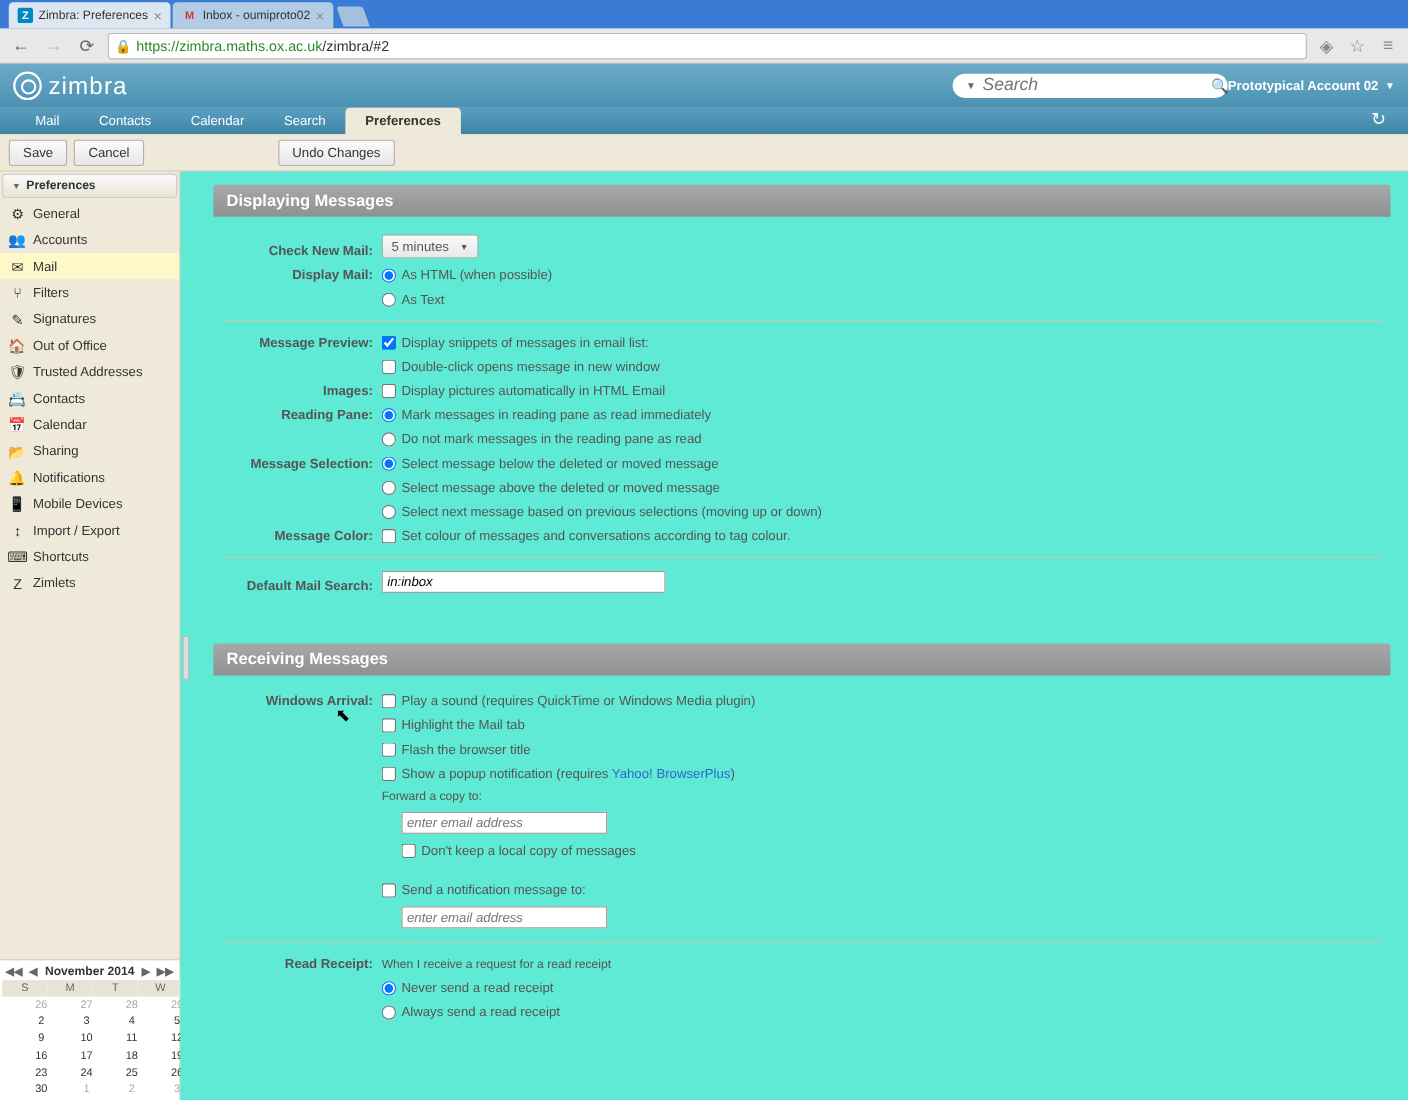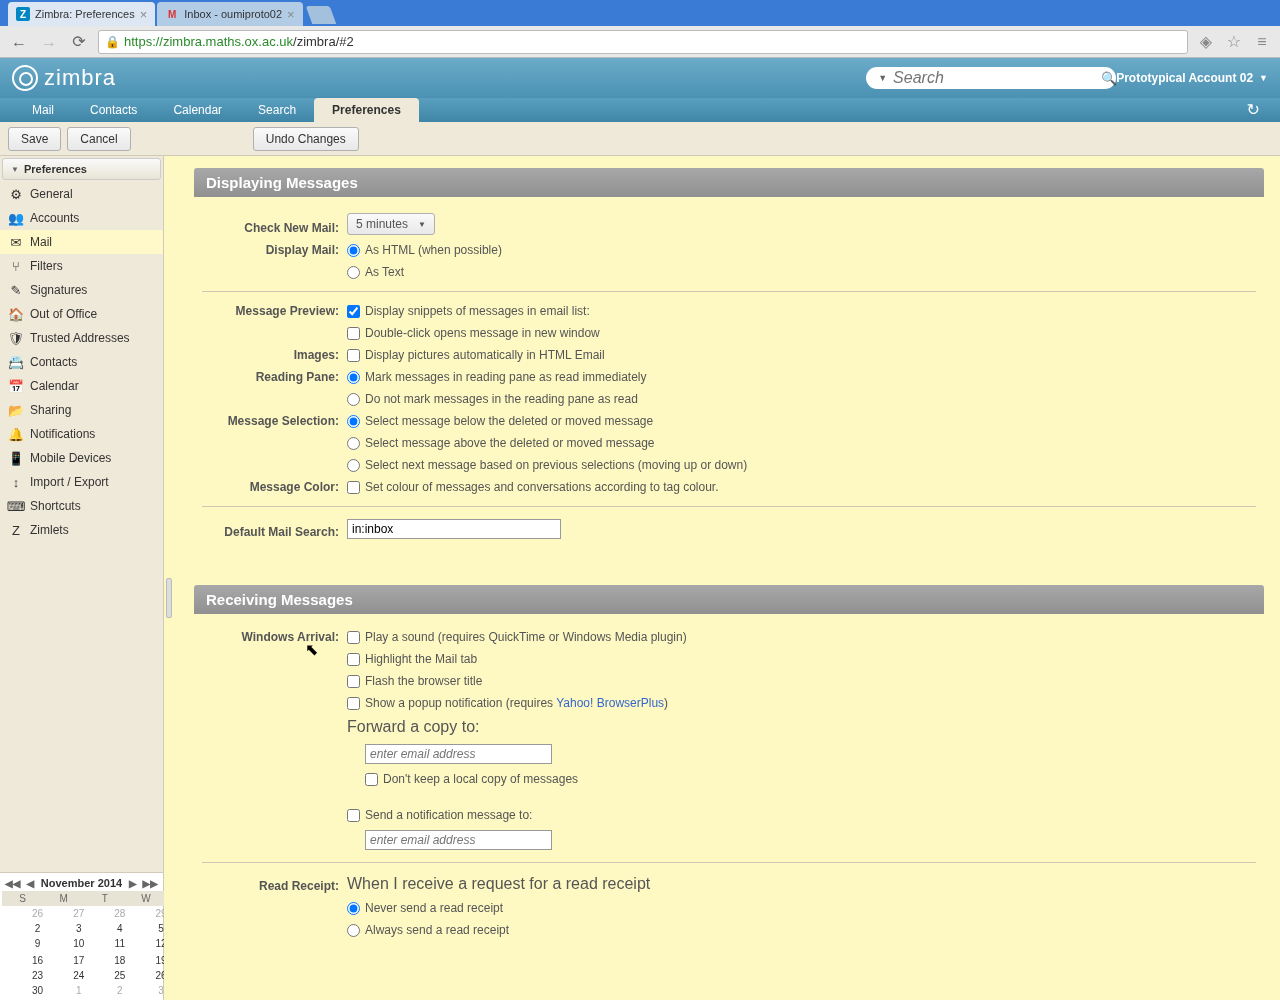--- a/index.html
+++ b/index.html
@@ -64,39 +64,39 @@
 .mc-header { display: flex; align-items: center; justify-content: center; font-size: 11px; font-weight: bold; padding: 2px 0; }
 .mc-nav { cursor: pointer; padding: 0 3px; color: #666; font-size: 10px; }
 .mc-title { flex: 1; text-align: center; }
 .mc-grid { display: grid; grid-template-columns: repeat(7, 1fr); text-align: center; font-size: 10px; }
 .mc-dow { background: #e8e4d5; padding: 2px 0; color: #666; }
 .mc-day { padding: 2px 0; cursor: pointer; margin-left: 30px; }
 .mc-day.other { color: #aaa; }
 .mc-day.today { border: 1px solid #d90; background: #ffe; font-weight: bold; }
 
 
-.content { flex: 1; overflow-y: auto; background: #fef9c3; padding: 12px 16px 12px 30px; position: relative; }
+.content { flex: 1; overflow-y: auto; background: #5eead4; padding: 12px 16px 12px 30px; position: relative; }
 .drag-handle { position: absolute; left: 2px; top: 50%; width: 6px; height: 40px; background: #ddd; border: 1px solid #bbb; border-radius: 2px; }
 .section { margin-bottom: 30px; }
 .section-header { background: linear-gradient(to bottom, #a8a8a8, #909090); color: #fff; font-size: 15px; font-weight: bold; padding: 6px 12px; border-radius: 3px 3px 0 0; }
 .section-body { padding: 12px 8px; }
 .form-row { display: flex; align-items: flex-end; padding: 4px 0; }
 .form-label { width: 145px; text-align: right; font-size: 12px; font-weight: bold; color: #555; padding-right: 8px; }
 .form-field { flex: 1; display: flex; align-items: center; font-size: 12px; color: #555; }
 .form-field label { display: flex; align-items: center; margin-right: 4px; }
 .form-field input[type=radio], .form-field input[type=checkbox] { margin-right: 5px; }
 .select-like { background: linear-gradient(to bottom, #fafafa, #e8e8e8); border: 1px solid #b0b0b0; border-radius: 3px; padding: 3px 8px; font-size: 12px; display: flex; align-items: center; }
 .select-like::after { content: '▼'; font-size: 8px; margin-left: 10px; color: #555; }
 .hr { border: none; border-top: 1px solid #cfc8b5; margin: 8px 0; }
 .text-input { border: 1px solid #999; padding: 2px 4px; font-size: 12px; background: #fff; }
-.text-input.wide { width: 214px; }
+.text-input.wide { width: 258px; font-style: italic; }
 .text-input.med { width: 187px; }
 .text-input.small { width: 42px; }
 .placeholder-text { color: #999; font-style: italic; }
-.plain-text { color: #555; font-size: 16px; }
+.plain-text { color: #555; font-size: 11px; }
 a.link { color: #3366cc; text-decoration: none; }
 
 
 .cursor { position: fixed; left: 305px; top: 640px; font-size: 16px; color: #000; pointer-events: none; z-index: 9999; }
 </style>
 </head>
 <body>
 
 <div class="browser-chrome">
   <div class="tab-bar">

